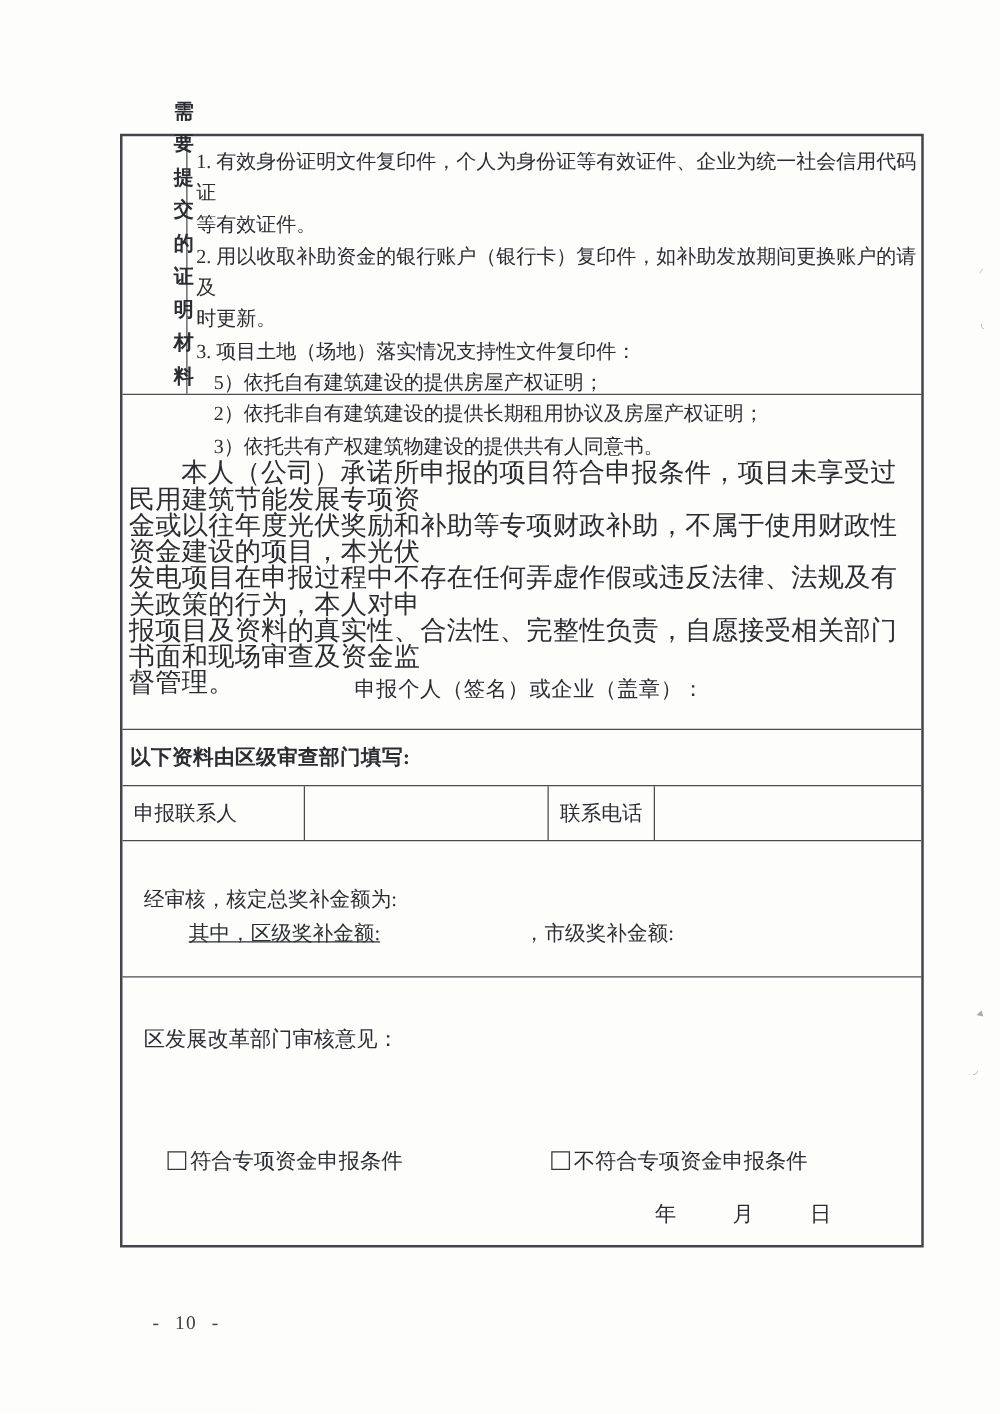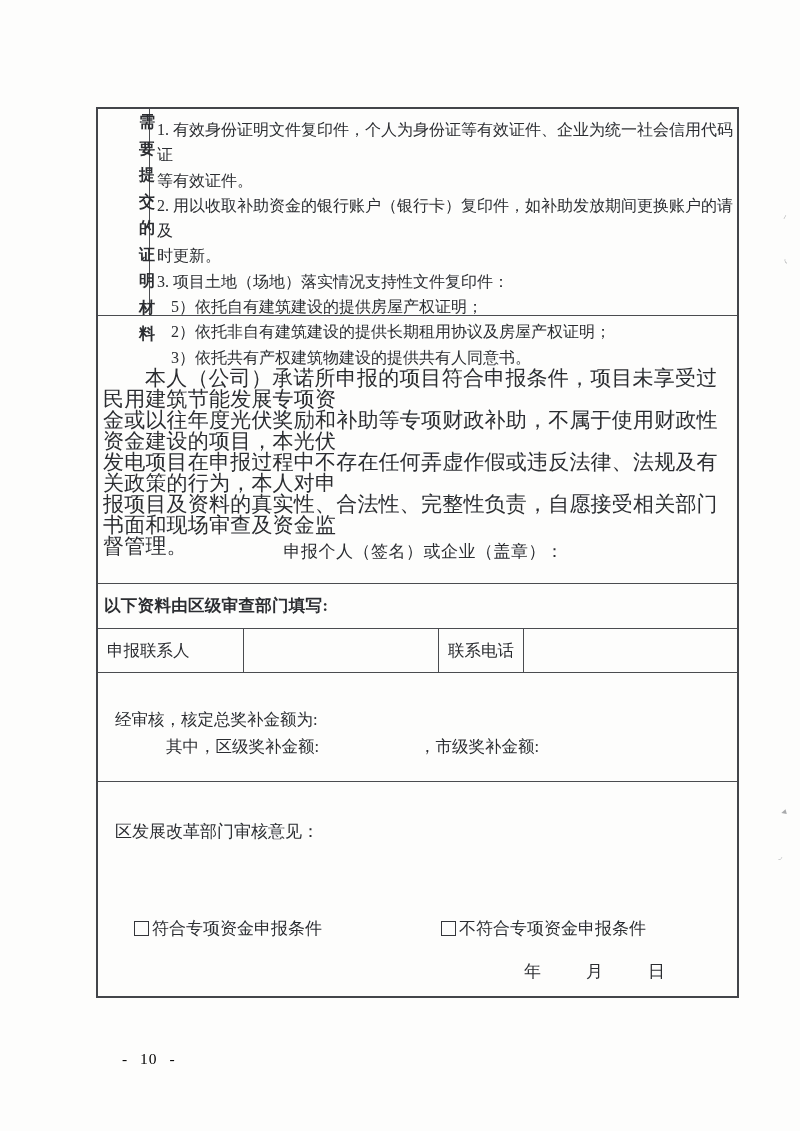--- a/index.html
+++ b/index.html
@@ -30,21 +30,21 @@
   .row { position: relative; flex: none; }
   .row + .row { border-top: 1.5px solid #4a4c50; }
 
   
   .row-materials { height: 206px; display: flex; }
   .materials-header-cell {
     flex: none;
     width: 52px;
     border-right: 1.5px solid #4a4c50;
     display: flex;
-    align-items: flex-start;
+    align-items: flex-end;
     justify-content: center;
     padding-left: 48px;
   }
   .materials-header {
     white-space: pre-line;
     text-align: center;
     font-size: 16px;
     line-height: 26.5px;
     font-weight: 600;
     letter-spacing: 1px;
@@ -92,21 +92,21 @@
   .contact-phone-value { flex: 1; }
 
   
   .row-note { height: 45px; display: flex; align-items: center; }
   .note-text { font-weight: bold; font-size: 16.5px; padding-left: 6px; letter-spacing: 0.3px; }
 
   
   .row-amounts { height: 109px; font-size: 16.5px; padding-left: 12px; }
   .amounts-line1 { position: absolute; top: 36px; left: 17px; }
   .amounts-line2 { position: absolute; top: 63px; left: 0; width: 100%; }
-  .amounts-district { position: absolute; left: 68px; top: 0; }
+  .amounts-district { position: absolute; left: 53px; top: 0; text-decoration: underline; }
   .amounts-city { position: absolute; left: 321px; top: 0; }
 
   
   .row-opinion { height: 213px; font-size: 17px; }
   .opinion-title { position: absolute; top: 38px; left: 17px; }
   .power-label { position: absolute; top: 85px; left: 36px; }
   .checkbox-item { position: absolute; top: 135px; display: flex; align-items: center; }
   .checkbox-yes { left: 36px; }
   .checkbox-no { left: 311px; margin-left: 32px; }
   .cbx {
@@ -124,21 +124,21 @@
     gap: 45px;
     font-size: 17px;
   }
 
   
   .page-footer {
     position: absolute;
     left: 122px;
     top: 1050px;
     font-size: 15.5px;
-    color: #000000;
+    color: #404040;
     letter-spacing: 1px;
     word-spacing: 7px;
   }
 
   
   .speck {
     position: absolute;
     color: #8d8f92;
     font-size: 9px;
     opacity: 0.75;

